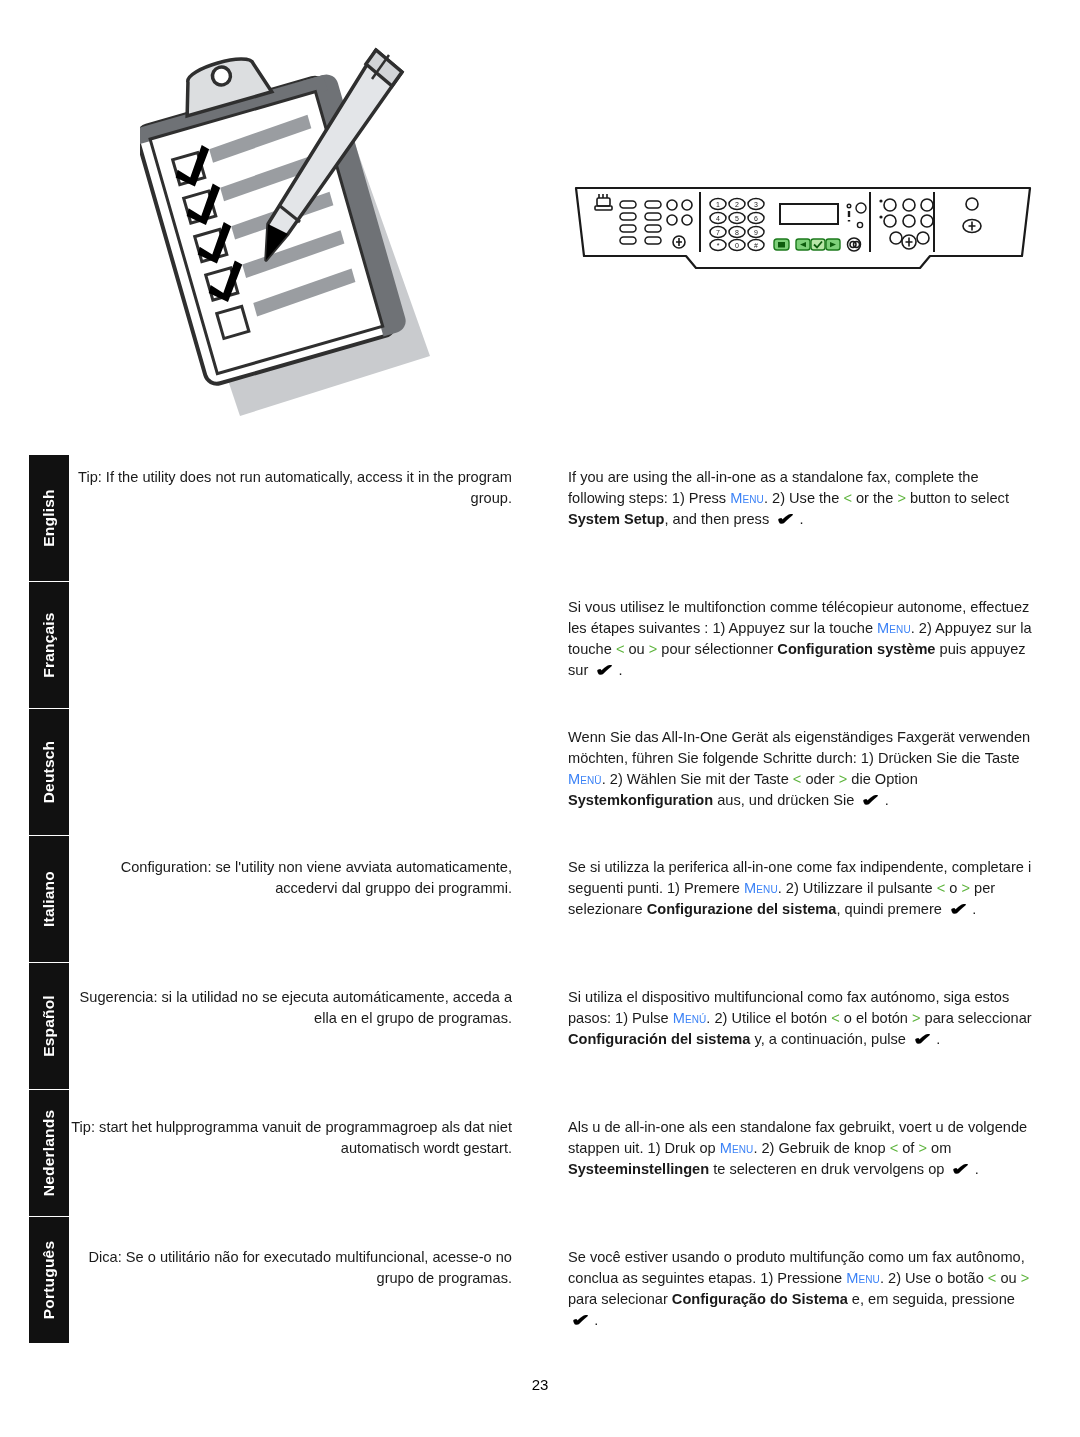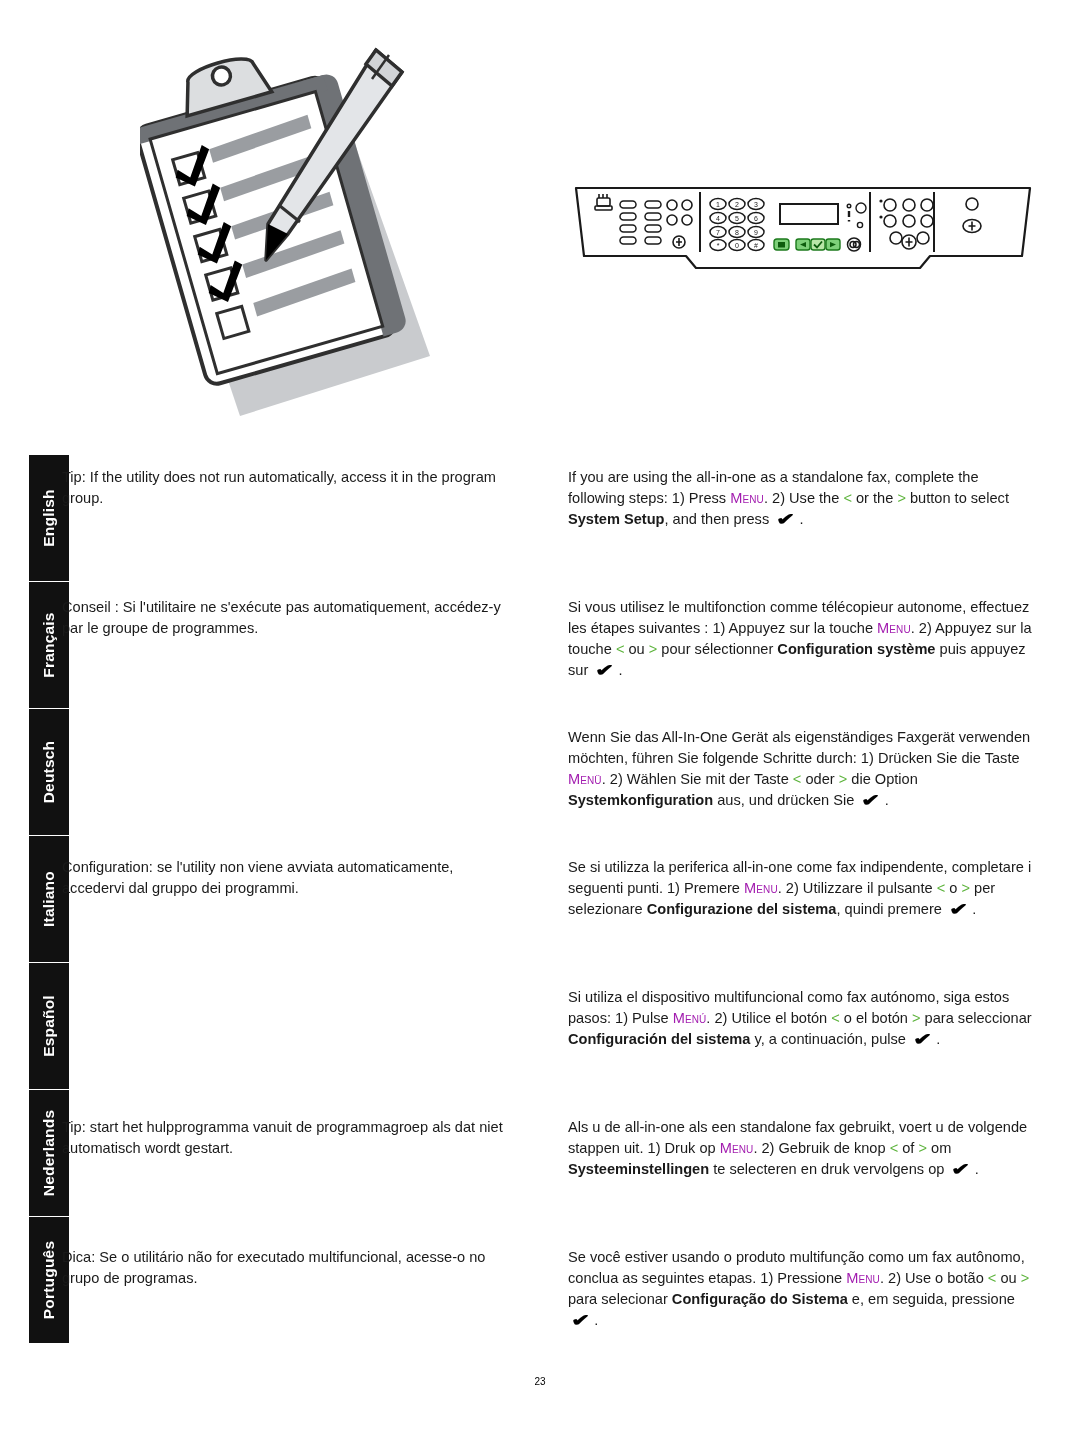--- a/index.html
+++ b/index.html
@@ -83,26 +83,26 @@
     height: 130px;
   }
   .col {
     position: absolute;
     top: 0;
     font-size: 14.6px;
     line-height: 21px;
     color: #1a1a1a;
     font-family: "Liberation Sans", sans-serif;
   }
-  .col-left  { left: 62px;  width: 450px; }
+  .col-left  { left: 62px;  width: 450px; text-align: right; }
   .col-right { left: 568px; width: 468px; }
 
   .kw { font-weight: bold; }
   .menu-key {
-    color: #a21caf;
+    color: #3b82f6;
     font-variant: small-caps;
     letter-spacing: 0.1px;
     text-align: right;
   }
   .arrow-key {
     color: #5cb33b;
     font-weight: normal;
   }
   .check-key {
     display: inline-block;
@@ -115,21 +115,21 @@
     color: #000;
   }
 
   
   .page-number {
     position: absolute;
     left: 0;
     top: 1376px;
     width: 1080px;
     text-align: center;
-    font-size: 10px;
+    font-size: 15px;
     font-family: "Liberation Sans", sans-serif;
     color: #000;
   }
 </style>
 </head>
 <body>
 
 <div class="illustrations">
 
   <svg class="clipboard-art" viewBox="0 0 310 385">
@@ -312,34 +312,34 @@
 </div>
 
 <div class="content">
 
   <div class="lang-block" style="top:0px">
     <p class="col col-left">Tip: If the utility does not run automatically, access it in the program group.</p>
     <p class="col col-right"><span>If you are using the all-in-one as a standalone fax, complete the following steps: 1) Press </span><span class="menu-key">Menu</span><span>. 2) Use the </span><span class="arrow-key">&lt;</span><span> or the </span><span class="arrow-key">&gt;</span><span> button to select </span><span class="kw">System Setup</span><span>, and then press </span><span class="check-key">✔</span><span>.</span></p>
   </div>
 
   <div class="lang-block" style="top:130px">
-    <p class="col col-left">Conseil : Si l'utilitaire ne s'exécute pas automatiquement, accédez-y par le groupe de programmes.</p>
     <p class="col col-right"><span>Si vous utilisez le multifonction comme télécopieur autonome, effectuez les étapes suivantes : 1) Appuyez sur la touche </span><span class="menu-key">Menu</span><span>. 2) Appuyez sur la touche </span><span class="arrow-key">&lt;</span><span> ou </span><span class="arrow-key">&gt;</span><span> pour sélectionner </span><span class="kw">Configuration système</span><span> puis appuyez sur </span><span class="check-key">✔</span><span>.</span></p>
   </div>
 
   <div class="lang-block" style="top:260px">
     <p class="col col-right"><span>Wenn Sie das All-In-One Gerät als eigenständiges Faxgerät verwenden möchten, führen Sie folgende Schritte durch: 1) Drücken Sie die Taste </span><span class="menu-key">Menü</span><span>. 2) Wählen Sie mit der Taste </span><span class="arrow-key">&lt;</span><span> oder </span><span class="arrow-key">&gt;</span><span> die Option </span><span class="kw">Systemkonfiguration</span><span> aus, und drücken Sie </span><span class="check-key">✔</span><span>.</span></p>
   </div>
 
   <div class="lang-block" style="top:390px">
     <p class="col col-left">Configuration: se l'utility non viene avviata automaticamente, accedervi dal gruppo dei programmi.</p>
     <p class="col col-right"><span>Se si utilizza la periferica all-in-one come fax indipendente, completare i seguenti punti. 1) Premere </span><span class="menu-key">Menu</span><span>. 2) Utilizzare il pulsante </span><span class="arrow-key">&lt;</span><span> o </span><span class="arrow-key">&gt;</span><span> per selezionare </span><span class="kw">Configurazione del sistema</span><span>, quindi premere </span><span class="check-key">✔</span><span>.</span></p>
   </div>
 
   <div class="lang-block" style="top:520px">
+    <p class="col col-left">Sugerencia: si la utilidad no se ejecuta automáticamente, acceda a ella en el grupo de programas.</p>
     <p class="col col-right"><span>Si utiliza el dispositivo multifuncional como fax autónomo, siga estos pasos: 1) Pulse </span><span class="menu-key">Menú</span><span>. 2) Utilice el botón </span><span class="arrow-key">&lt;</span><span> o el botón </span><span class="arrow-key">&gt;</span><span> para seleccionar </span><span class="kw">Configuración del sistema</span><span> y, a continuación, pulse </span><span class="check-key">✔</span><span>.</span></p>
   </div>
 
   <div class="lang-block" style="top:650px">
     <p class="col col-left">Tip: start het hulpprogramma vanuit de programmagroep als dat niet automatisch wordt gestart.</p>
     <p class="col col-right"><span>Als u de all-in-one als een standalone fax gebruikt, voert u de volgende stappen uit. 1) Druk op </span><span class="menu-key">Menu</span><span>. 2) Gebruik de knop </span><span class="arrow-key">&lt;</span><span> of </span><span class="arrow-key">&gt;</span><span> om </span><span class="kw">Systeeminstellingen</span><span> te selecteren en druk vervolgens op </span><span class="check-key">✔</span><span>.</span></p>
   </div>
 
   <div class="lang-block" style="top:780px">
     <p class="col col-left">Dica: Se o utilitário não for executado multifuncional, acesse-o no grupo de programas.</p>

